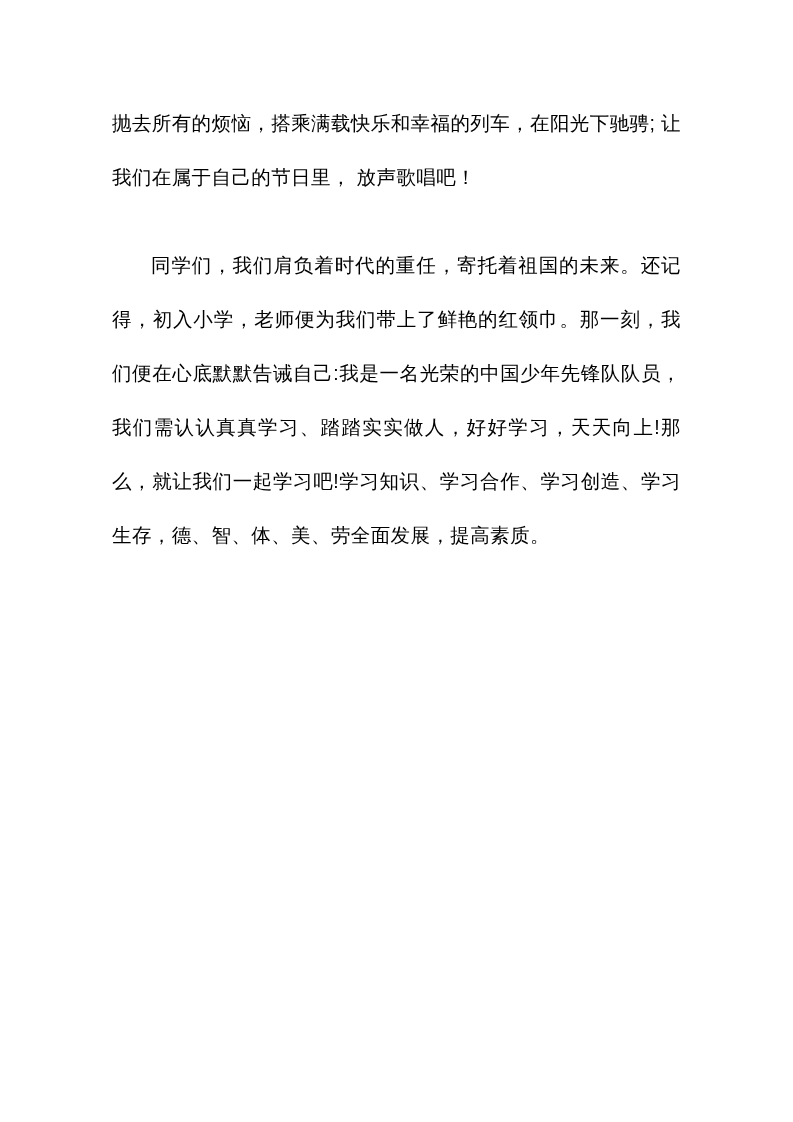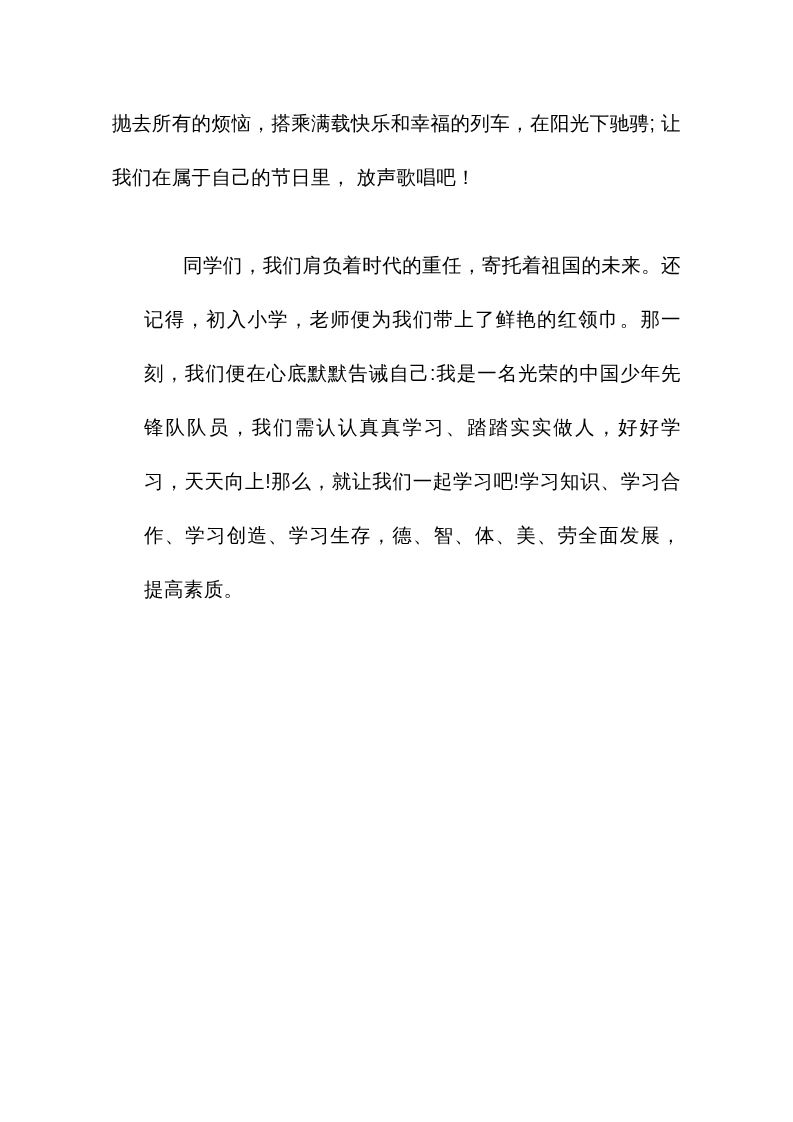--- a/index.html
+++ b/index.html
@@ -31,21 +31,20 @@
   }
   .para {
     margin: 0 0 34px 0;
     white-space: pre-wrap;
   }
   .para:last-child {
     margin-bottom: 0;
   }
   .para.indent {
     text-indent: 2em;
-    margin-left: 32px;
   }
 </style>
 </head>
 <body>
 
 <div class="page">
   <div class="doc-body">
     <p class="para">抛去所有的烦恼，搭乘满载快乐和幸福的列车，在阳光下驰骋; 让我们在属于自己的节日里， 放声歌唱吧！</p>
     <p class="para indent">同学们，我们肩负着时代的重任，寄托着祖国的未来。还记得，初入小学，老师便为我们带上了鲜艳的红领巾。那一刻，我们便在心底默默告诫自己:我是一名光荣的中国少年先锋队队员，我们需认认真真学习、踏踏实实做人，好好学习，天天向上!那么，就让我们一起学习吧!学习知识、学习合作、学习创造、学习生存，德、智、体、美、劳全面发展，提高素质。</p>
   </div>

